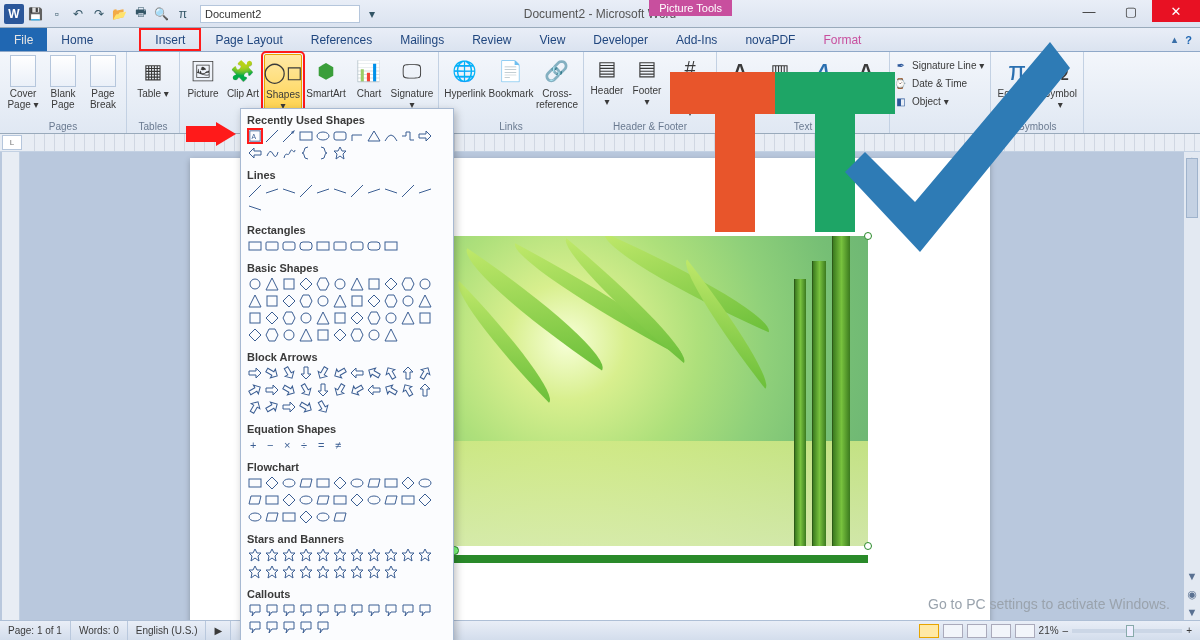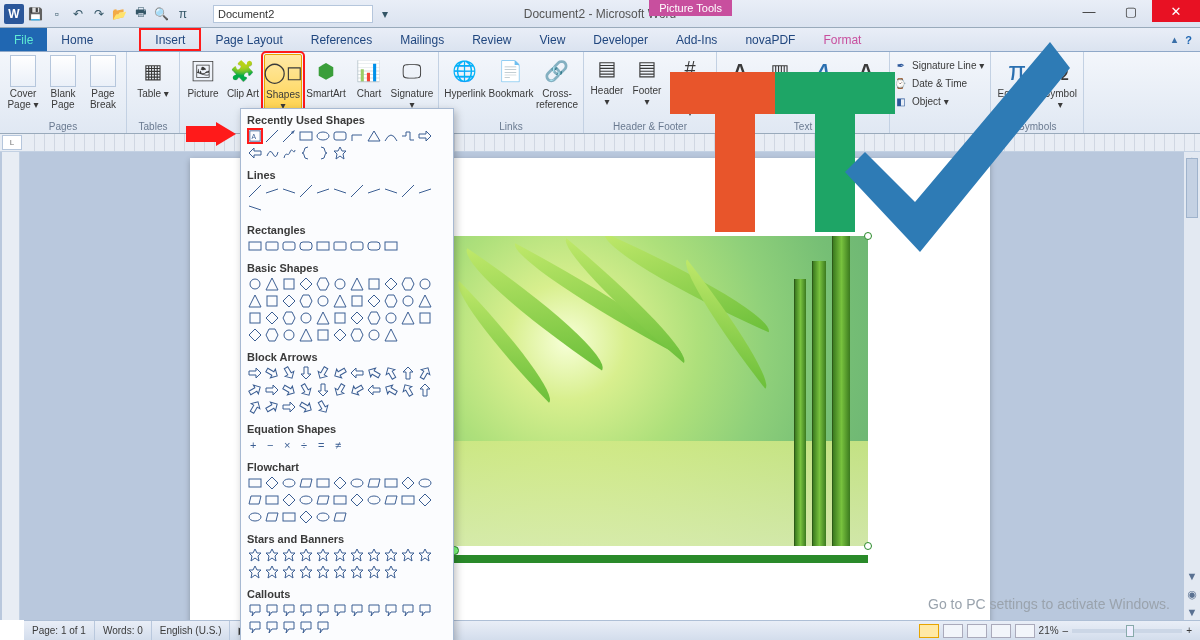--- a/index.html
+++ b/index.html
@@ -3,30 +3,30 @@
 <meta charset="utf-8">
 <style>
 * { box-sizing: border-box; margin: 0; padding: 0; font-family: "Segoe UI", Tahoma, sans-serif; }
 body { background: #fff; width: 1200px; height: 640px; overflow: hidden; font-size: 11px; color: #333; position: relative; }
 
 
 .titlebar { height: 28px; background: linear-gradient(#e9eef7,#dbe3f0); display: flex; align-items: center; position: relative; border-bottom: 1px solid #9ab; }
 .qat { display: flex; align-items: center; gap: 3px; padding-left: 4px; }
 .qat .qicon { width: 18px; height: 18px; border: 1px solid transparent; display: flex; align-items: center; justify-content: center; font-size: 12px; color: #356; }
 .qat .word-icon { width: 20px; height: 20px; background: #2b579a; color: #fff; font-weight: bold; font-size: 12px; display: flex; align-items: center; justify-content: center; border-radius: 2px; }
-.docname-box { margin-left: 18px; background: #fff; border: 1px solid #b5c6dc; height: 18px; min-width: 160px; padding: 0 4px; display: flex; align-items: center; font-size: 11px; }
+.docname-box { margin-left: 5px; background: #fff; border: 1px solid #b5c6dc; height: 18px; min-width: 160px; padding: 0 4px; display: flex; align-items: center; font-size: 11px; }
 .title-center { position: absolute; left: 50%; transform: translateX(-50%); font-size: 12px; color: #555; }
 .titlebar-right { position: absolute; right: 0; top: 0; display: flex; }
 .titlebar-right .btn { width: 42px; height: 22px; display: flex; align-items: center; justify-content: center; font-size: 13px; }
 .titlebar-right .close { background: #e81123; color: #fff; width: 48px; }
 .titlebar .pict-tab { position: absolute; right: 468px; top: 0; background: #c84f9e; color: #fff; padding: 2px 10px; font-size: 11px; }
 
 
 .tabs { height: 24px; background: linear-gradient(#e9eef7,#dbe3f0); display: flex; align-items: stretch; border-bottom: 1px solid #8fa8c8; }
-.file-tab { background: #2067b2; color: #5eead4; padding: 0 14px; display: flex; align-items: center; font-size: 12px; }
+.file-tab { background: #2067b2; color: #e5e5e5; padding: 0 14px; display: flex; align-items: center; font-size: 12px; }
 .tab { padding: 0 14px; display: flex; align-items: center; font-size: 12px; color: #21477f; cursor: default; }
 .tab.active-insert { border: 2px solid #ff1a1a; margin-left: 32px; }
 .tab.format { color: #c84f9e; }
 .help-min { margin-left: auto; display: flex; gap: 8px; padding-right: 8px; align-items: center; color: #3a6fa8; }
 
 
 .ribbon { height: 82px; background: linear-gradient(#f3f6fb,#e0e8f3); border-bottom: 1px solid #9ab; display: flex; }
 .group { border-right: 1px solid #c3d1e3; padding: 2px 4px 1px 4px; display: flex; flex-direction: column; justify-content: flex-end; }
 .group-items { display: flex; gap: 2px; flex: 1; align-items: flex-start; }
 .group-label { text-align: center; font-size: 10px; color: #6a7a90; padding-top: 1px; }
@@ -69,21 +69,21 @@
 .pic-sel .img .s1{ right:18px; height:100%; } .pic-sel .img .s2{ right:42px; height:92%; width:14px;} .pic-sel .img .s3{ right:62px; height:86%; width:12px;}
 .pic-sel .img .leaf { position:absolute; background:linear-gradient(140deg,#bfe86a,#6bbf3a); border-radius:0 100% 0 100%/0 100% 0 100%; transform-origin:left center; }
 .handles .h { position:absolute; width:8px; height:8px; background:#fff; border:1px solid #2a8a2a; border-radius:50%; }
 .handles .sq{ border-radius:0; background:#fff; border:1px solid #2a8a2a; }
 .handles .rot{ width:9px; height:9px; background:#7fff7f; border:1px solid #2a8a2a; border-radius:50%; }
 
 
 .overlay-logo { position:absolute; left:670px; top:42px; z-index:50; pointer-events:none; }
 
 
-.statusbar { position:absolute; left:0; right:0; bottom:0; height:20px; background:linear-gradient(#e9eef7,#d3ddec); border-top:1px solid #aebfd6; display:flex; align-items:center; font-size:10px; color:#3a3a3a;margin-left:24px; }
+.statusbar { position:absolute; left:0; right:0; bottom:0; height:20px; background:linear-gradient(#e9eef7,#d3ddec); border-top:1px solid #aebfd6; display:flex; align-items:center; font-size:10px; color:#3a3a3a; }
 .statusbar .cell { padding:0 8px; border-right:1px solid #b9c8dd; height:100%; display:flex; align-items:center; }
 .statusbar .right { margin-left:auto; display:flex; align-items:center; gap:4px; padding-right:8px; }
 .statusbar .viewbtn { width:20px; height:14px; border:1px solid #aab; background:#f2f5fa; }
 .statusbar .viewbtn.active { background:#ffe9a6; border-color:#e7a400; }
 .statusbar .zoom-track { width:110px; height:4px; background:#cbd6e6; position:relative; }
 .statusbar .zoom-track .knob { position:absolute; top:-4px; left:54px; width:8px; height:12px; background:#eef; border:1px solid #8aa; }
 
 .activate { position:absolute; right:30px; bottom:28px; text-align:left; color:#9aa3ad; z-index:20; }
 .activate .t { font-size:18px; } .activate .s { font-size:14px; }
 

